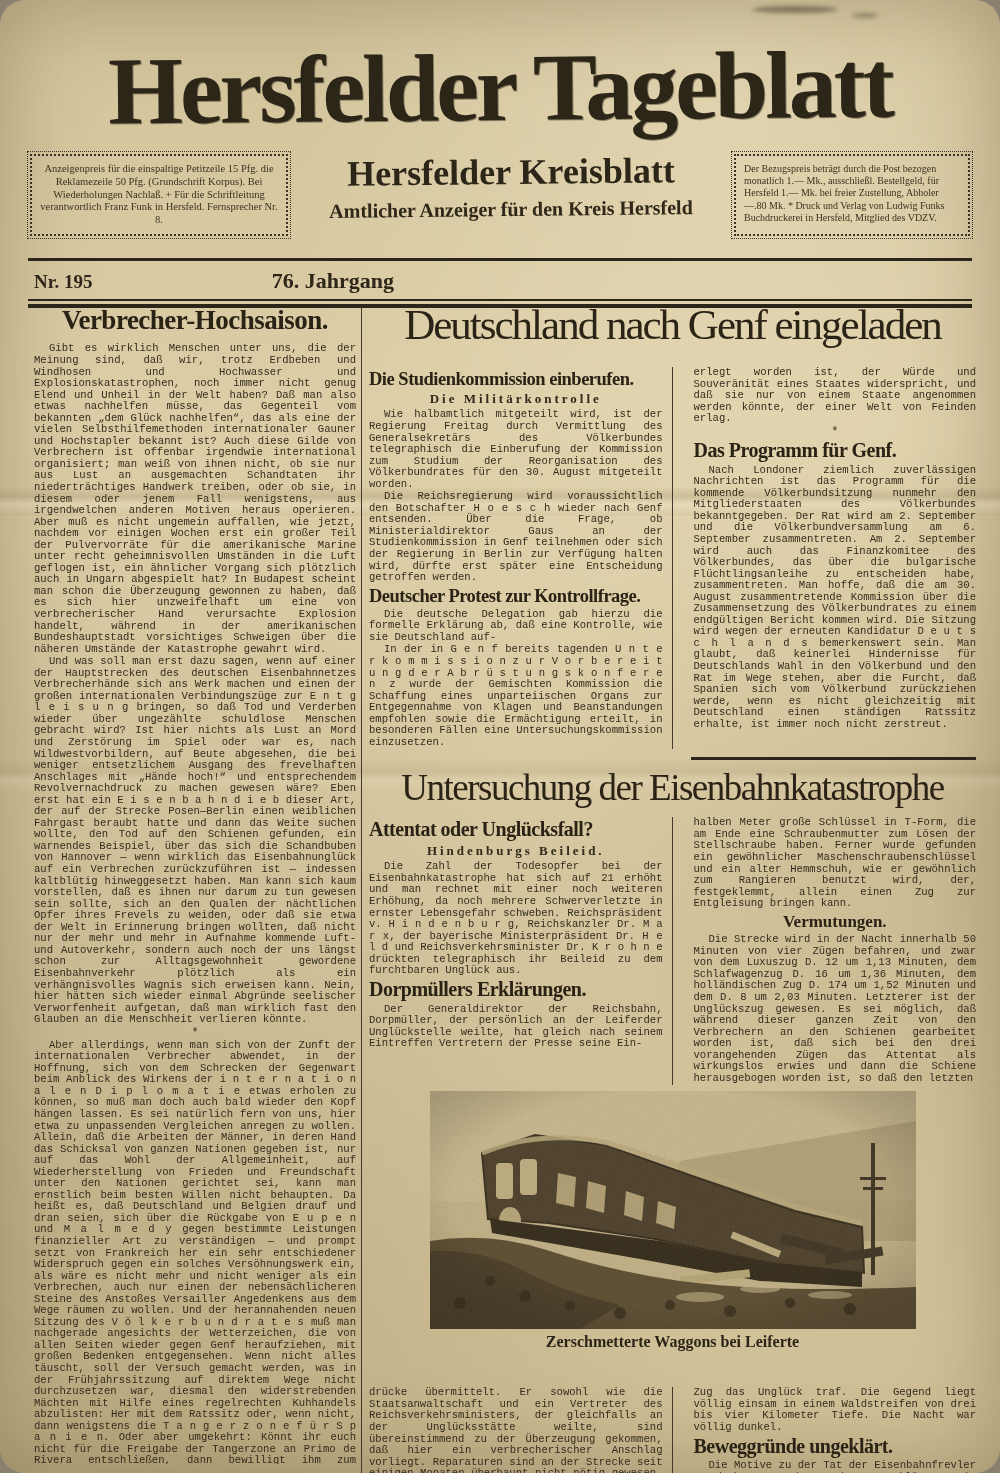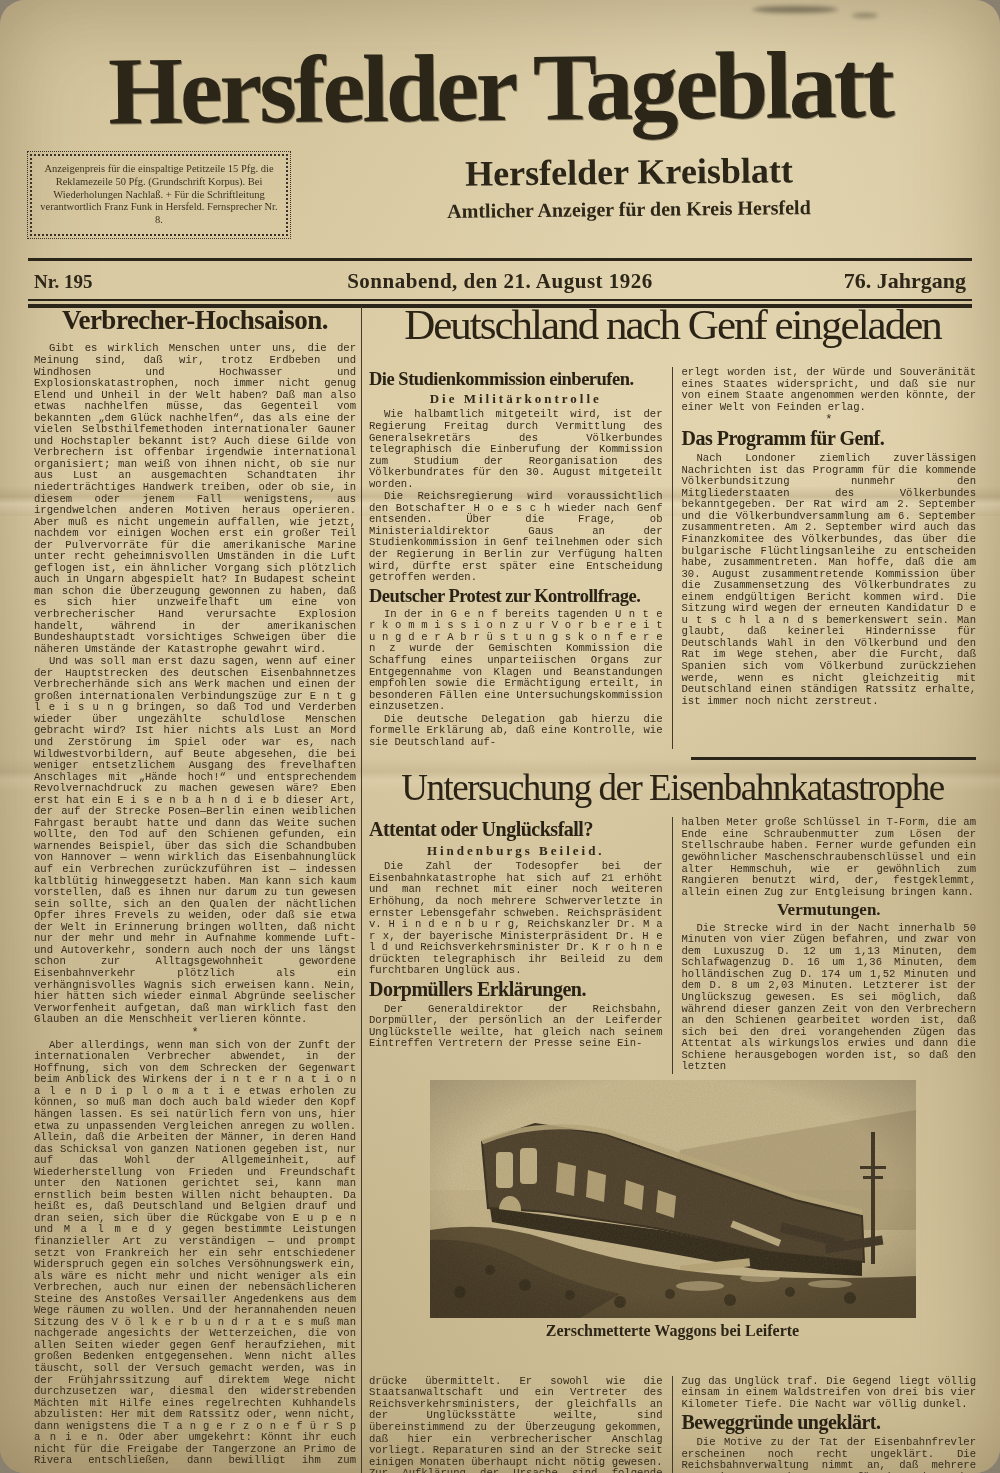--- a/index.html
+++ b/index.html
@@ -52,21 +52,21 @@
   .vrule-main{position:absolute;left:361px;top:306px;width:1px;height:1167px;background:#42392a;}
   .right-area{position:absolute;left:369px;top:300px;width:607px;height:1173px;overflow:hidden;}
 
   .banner1{font-size:43px;font-weight:normal;text-align:center;margin:2px 0 20px;color:#2923166;
     color:#2a2316;letter-spacing:-2px;line-height:1.05;white-space:nowrap;}
   .banner2{font-size:37px;font-weight:normal;text-align:center;margin:6px 12px 8px;color:#2a2316;letter-spacing:-1.5px;white-space:nowrap;}
 
   .cols{display:flex;}
   .col{width:50%;box-sizing:border-box;}
   .col-l{padding-right:9px;border-right:1px solid #42392a;}
-  .col-r{padding-left:9px;}
+  .col-r{padding-left:21px;}
   .genf-cols{min-height:372px;}
   .eis-cols{min-height:172px;}
   .after-cols{min-height:210px;margin-top:36px;}
 
   .h2{font-size:20px;font-weight:bold;margin:2px 0 3px;color:#2a2315;letter-spacing:-.5px;white-space:nowrap;}
   .h2b{font-size:18.5px;}
   .h3{font-size:13px;font-weight:bold;text-align:center;letter-spacing:3px;margin:1px 0 3px;color:#31291a;}
   .h4{font-size:17px;font-weight:bold;text-align:center;margin:3px 0 3px;color:#2a2315;}
   .partial-rule{border-top:3px solid #2b251a;width:47%;margin:8px 0 0 auto;}
 
@@ -85,28 +85,28 @@
   <div class="smudge sm2"></div>
 
   <div class="masthead">
     <div class="nameplate">Hersfelder Tageblatt</div>
     <div class="mast-row">
       <div class="mast-box box-l">Anzeigenpreis für die einspaltige Petitzeile 15 Pfg. die Reklamezeile 50 Pfg. (Grundschrift Korpus). Bei Wiederholungen Nachlaß. + Für die Schriftleitung verantwortlich Franz Funk in Hersfeld. Fernsprecher Nr. 8.</div>
       <div class="mast-center">
         <div class="kreisblatt">Hersfelder Kreisblatt</div>
         <div class="anzeiger">Amtlicher Anzeiger für den Kreis Hersfeld</div>
       </div>
+      <div class="mast-box box-r">Der Bezugspreis beträgt durch die Post bezogen monatlich 1.— Mk., ausschließl. Bestellgeld, für Hersfeld 1.— Mk. bei freier Zustellung, Abholer —.80 Mk. * Druck und Verlag von Ludwig Funks Buchdruckerei in Hersfeld, Mitglied des VDZV.</div>
     </div>
   </div>
 
   <div class="datebar">
     <div class="rule t3"></div>
     <div class="datebar-row">
       <span class="issue">Nr. 195</span>
-      <span class="dateline">Sonnabend, den 21. August 1926</span>
       <span class="volume">76. Jahrgang</span>
     </div>
     <div class="rule t2 gap2"></div>
     <div class="rule t4"></div>
   </div>
 
   <div class="left-col body-text">
     <div class="left-headline">Verbrecher-Hochsaison.</div>
     <p>Gibt es wirklich Menschen unter uns, die der Meinung sind, daß wir, trotz Erdbeben und Windhosen und Hochwasser und Explosionskatastrophen, noch immer nicht genug Elend und Unheil in der Welt haben? Daß man also etwas nachhelfen müsse, das Gegenteil vom bekannten „dem Glück nachhelfen“, das als eine der vielen Selbsthilfemethoden internationaler Gauner und Hochstapler bekannt ist? Auch diese Gilde von Verbrechern ist offenbar irgendwie international organisiert; man weiß von ihnen nicht, ob sie nur aus Lust an ausgemachten Schandtaten ihr niederträchtiges Handwerk treiben, oder ob sie, in diesem oder jenem Fall wenigstens, aus irgendwelchen anderen Motiven heraus operieren. Aber muß es nicht ungemein auffallen, wie jetzt, nachdem vor einigen Wochen erst ein großer Teil der Pulvervorräte für die amerikanische Marine unter recht geheimnisvollen Umständen in die Luft geflogen ist, ein ähnlicher Vorgang sich plötzlich auch in Ungarn abgespielt hat? In Budapest scheint man schon die Überzeugung gewonnen zu haben, daß es sich hier unzweifelhaft um eine von verbrecherischer Hand verursachte Explosion handelt, während in der amerikanischen Bundeshauptstadt vorsichtiges Schweigen über die näheren Umstände der Katastrophe gewahrt wird.</p>
     <p>Und was soll man erst dazu sagen, wenn auf einer der Hauptstrecken des deutschen Eisenbahnnetzes Verbrecherhände sich ans Werk machen und einen der großen internationalen Verbindungszüge zur E n t g l e i s u n g bringen, so daß Tod und Verderben wieder über ungezählte schuldlose Menschen gebracht wird? Ist hier nichts als Lust an Mord und Zerstörung im Spiel oder war es, nach Wildwestvorbildern, auf Beute abgesehen, die bei weniger entsetzlichem Ausgang des frevelhaften Anschlages mit „Hände hoch!“ und entsprechendem Revolvernachdruck zu machen gewesen wäre? Eben erst hat ein E i s e n b a h n d i e b dieser Art, der auf der Strecke Posen—Berlin einen weiblichen Fahrgast beraubt hatte und dann das Weite suchen wollte, den Tod auf den Schienen gefunden, ein warnendes Beispiel, über das sich die Schandbuben von Hannover — wenn wirklich das Eisenbahnunglück auf ein Verbrechen zurückzuführen ist — indessen kaltblütig hinweggesetzt haben. Man kann sich kaum vorstellen, daß es ihnen nur darum zu tun gewesen sein sollte, sich an den Qualen der nächtlichen Opfer ihres Frevels zu weiden, oder daß sie etwa der Welt in Erinnerung bringen wollten, daß nicht nur der mehr und mehr in Aufnahme kommende Luft- und Autoverkehr, sondern auch noch der uns längst schon zur Alltagsgewohnheit gewordene Eisenbahnverkehr plötzlich als ein verhängnisvolles Wagnis sich erweisen kann. Nein, hier hätten sich wieder einmal Abgründe seelischer Verworfenheit aufgetan, daß man wirklich fast den Glauben an die Menschheit verlieren könnte.</p>
@@ -121,22 +121,22 @@
 
     <div class="banner1">Deutschland nach Genf eingeladen</div>
 
     <div class="cols genf-cols body-text">
       <div class="col col-l">
         <div class="h2 h2b">Die Studienkommission einberufen.</div>
         <div class="h3">Die Militärkontrolle</div>
         <p>Wie halbamtlich mitgeteilt wird, ist der Regierung Freitag durch Vermittlung des Generalsekretärs des Völkerbundes telegraphisch die Einberufung der Kommission zum Studium der Reorganisation des Völkerbundrates für den 30. August mitgeteilt worden.</p>
         <p>Die Reichsregierung wird voraussichtlich den Botschafter H o e s c h wieder nach Genf entsenden. Über die Frage, ob Ministerialdirektor Gaus an der Studienkommission in Genf teilnehmen oder sich der Regierung in Berlin zur Verfügung halten wird, dürfte erst später eine Entscheidung getroffen werden.</p>
         <div class="h2 h2b">Deutscher Protest zur Kontrollfrage.</div>
+        <p>Die deutsche Delegation gab hierzu die formelle Erklärung ab, daß eine Kontrolle, wie sie Deutschland auf-</p>
         <p>In der in G e n f bereits tagenden U n t e r k o m m i s s i o n  z u r  V o r b e r e i t u n g  d e r  A b r ü s t u n g s k o n f e r e n z wurde der Gemischten Kommission die Schaffung eines unparteiischen Organs zur Entgegennahme von Klagen und Beanstandungen empfohlen sowie die Ermächtigung erteilt, in besonderen Fällen eine Untersuchungskommission einzusetzen.</p>
-        <p>Die deutsche Delegation gab hierzu die formelle Erklärung ab, daß eine Kontrolle, wie sie Deutschland auf-</p>
       </div>
       <div class="col col-r">
         <p style="text-indent:0">erlegt worden ist, der Würde und Souveränität eines Staates widerspricht, und daß sie nur von einem Staate angenommen werden könnte, der einer Welt von Feinden erlag.</p>
         <p class="sep">*</p>
         <div class="h2">Das Programm für Genf.</div>
         <p>Nach Londoner ziemlich zuverlässigen Nachrichten ist das Programm für die kommende Völkerbundsitzung nunmehr den Mitgliederstaaten des Völkerbundes bekanntgegeben. Der Rat wird am 2. September und die Völkerbundversammlung am 6. September zusammentreten. Am 2. September wird auch das Finanzkomitee des Völkerbundes, das über die bulgarische Flüchtlingsanleihe zu entscheiden habe, zusammentreten. Man hoffe, daß die am 30. August zusammentretende Kommission über die Zusammensetzung des Völkerbundrates zu einem endgültigen Bericht kommen wird. Die Sitzung wird wegen der erneuten Kandidatur D e u t s c h l a n d s bemerkenswert sein. Man glaubt, daß keinerlei Hindernisse für Deutschlands Wahl in den Völkerbund und den Rat im Wege stehen, aber die Furcht, daß Spanien sich vom Völkerbund zurückziehen werde, wenn es nicht gleichzeitig mit Deutschland einen ständigen Ratssitz erhalte, ist immer noch nicht zerstreut.</p>
       </div>
     </div>
 
     <div class="partial-rule"></div>

